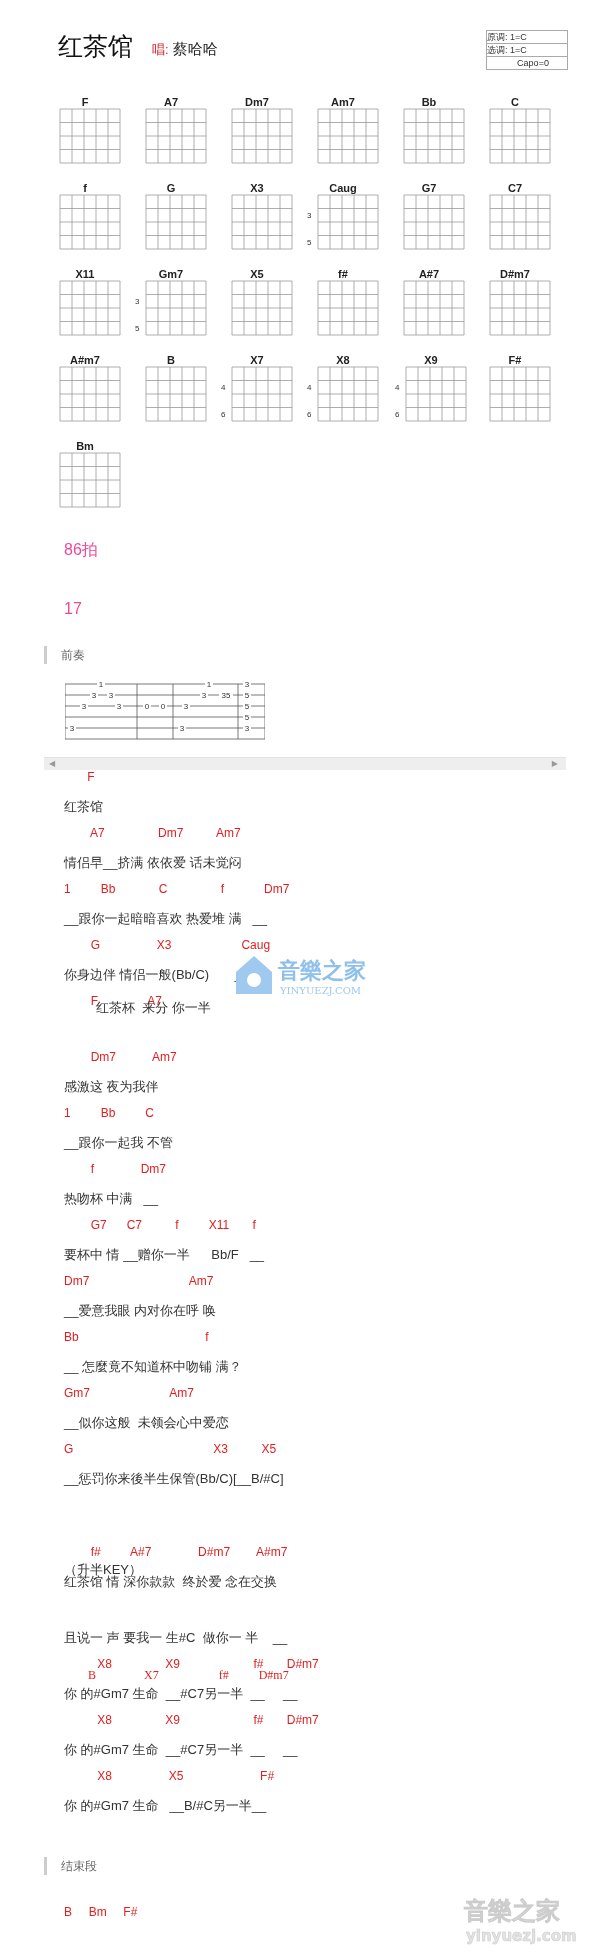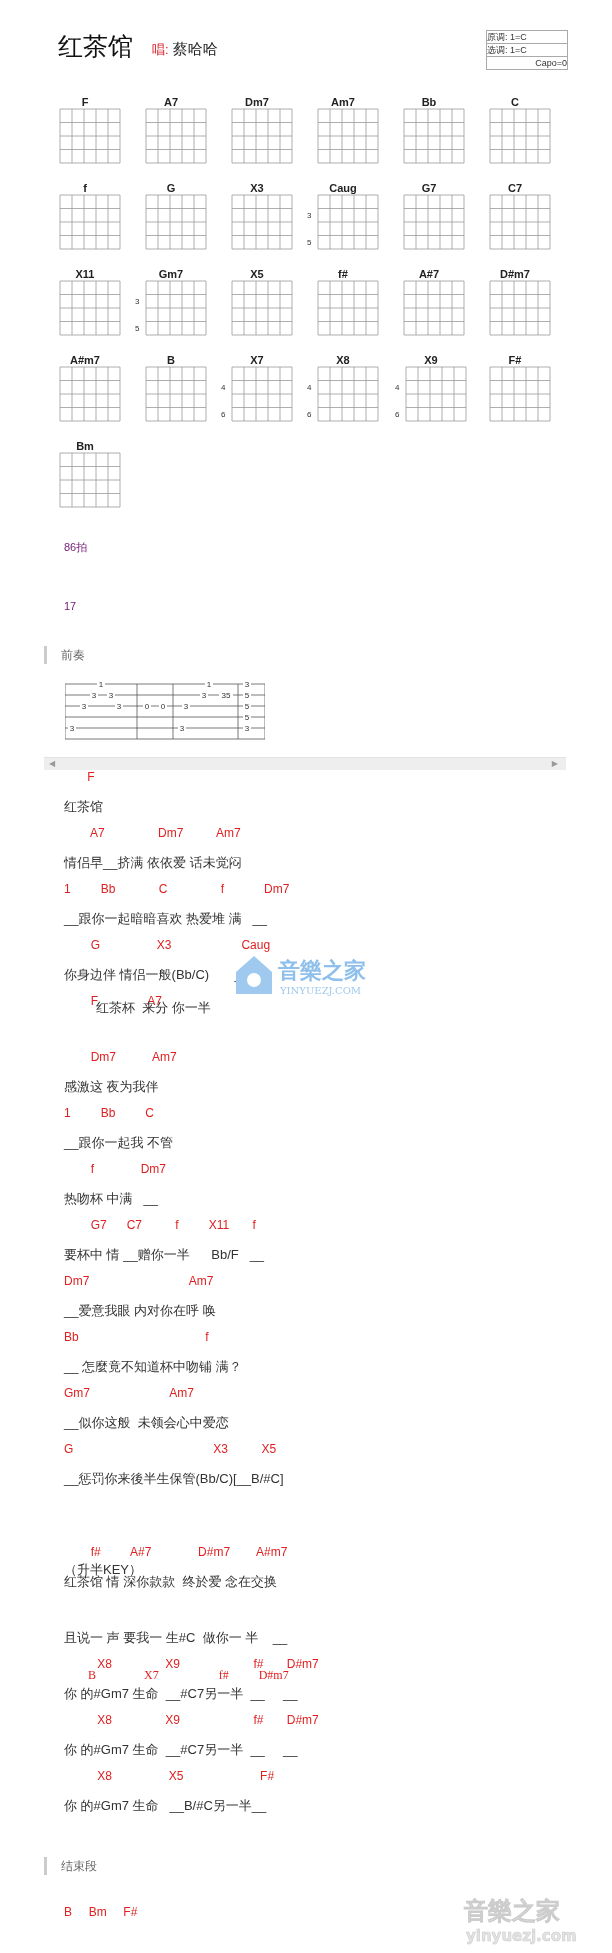--- a/index.html
+++ b/index.html
@@ -2,26 +2,26 @@
 <html><head>
 <meta charset="utf-8">
 <style>
   html, body { margin:0; padding:0; background:#fff; }
   body { width:612px; height:1953px; position:relative; overflow:hidden; font-family:"Liberation Sans","DejaVu Sans",sans-serif; color:#333; }
   .title { position:absolute; left:58px; top:30px; font-size:25px; color:#111; }
   .singer { position:absolute; left:152px; top:40px; font-size:15px; color:#222; }
   .singer .lbl { color:#d9202a; font-size:13px; }
   .keybox { position:absolute; left:486px; top:30px; width:80px; border:1px solid #aaa; font-size:9px; color:#333; }
   .keybox div { height:12px; line-height:12px; border-bottom:1px solid #aaa; }
-  .keybox div:last-child { border-bottom:none; text-align:right; padding-left:12px; }
+  .keybox div:last-child { border-bottom:none; text-align:center; padding-left:12px; }
   .chords { position:absolute; left:0; top:96px; width:612px; }
   .chord { position:absolute; width:80px; height:80px; }
   .chord .name { position:absolute; top:0; left:0; width:80px; text-align:center; font-weight:bold; font-size:11px; color:#222; }
   .chord svg { position:absolute; left:0; top:10px; }
-  .plain { position:absolute; left:64px; font-size:11px; color:#701a75; }
+  .plain { position:absolute; left:64px; font-size:16px; color:#ec4899; }
   .section { position:absolute; left:44px; border-left:3px solid #ccc; padding-left:14px; font-size:12px; color:#666; height:18px; line-height:18px; }
   .tab { position:absolute; left:65px; top:680px; }
   .scrollbar { position:absolute; left:44px; top:757px; width:522px; height:12px; background:#eee; border-top:1px solid #e2e2e2; }
   .scrollbar .l, .scrollbar .r { position:absolute; top:0; font-size:8px; color:#999; line-height:12px; }
   .scrollbar .l { left:5px; } .scrollbar .r { right:8px; }
   .line { position:absolute; left:64px; font-size:13px; white-space:pre; }
   .chordline { color:#e02020; font-size:12px; }
   .lyric { color:#333; }
   .wm1 { position:absolute; left:232px; top:950px; }
   .wm2 { position:absolute; left:460px; top:1895px; }

